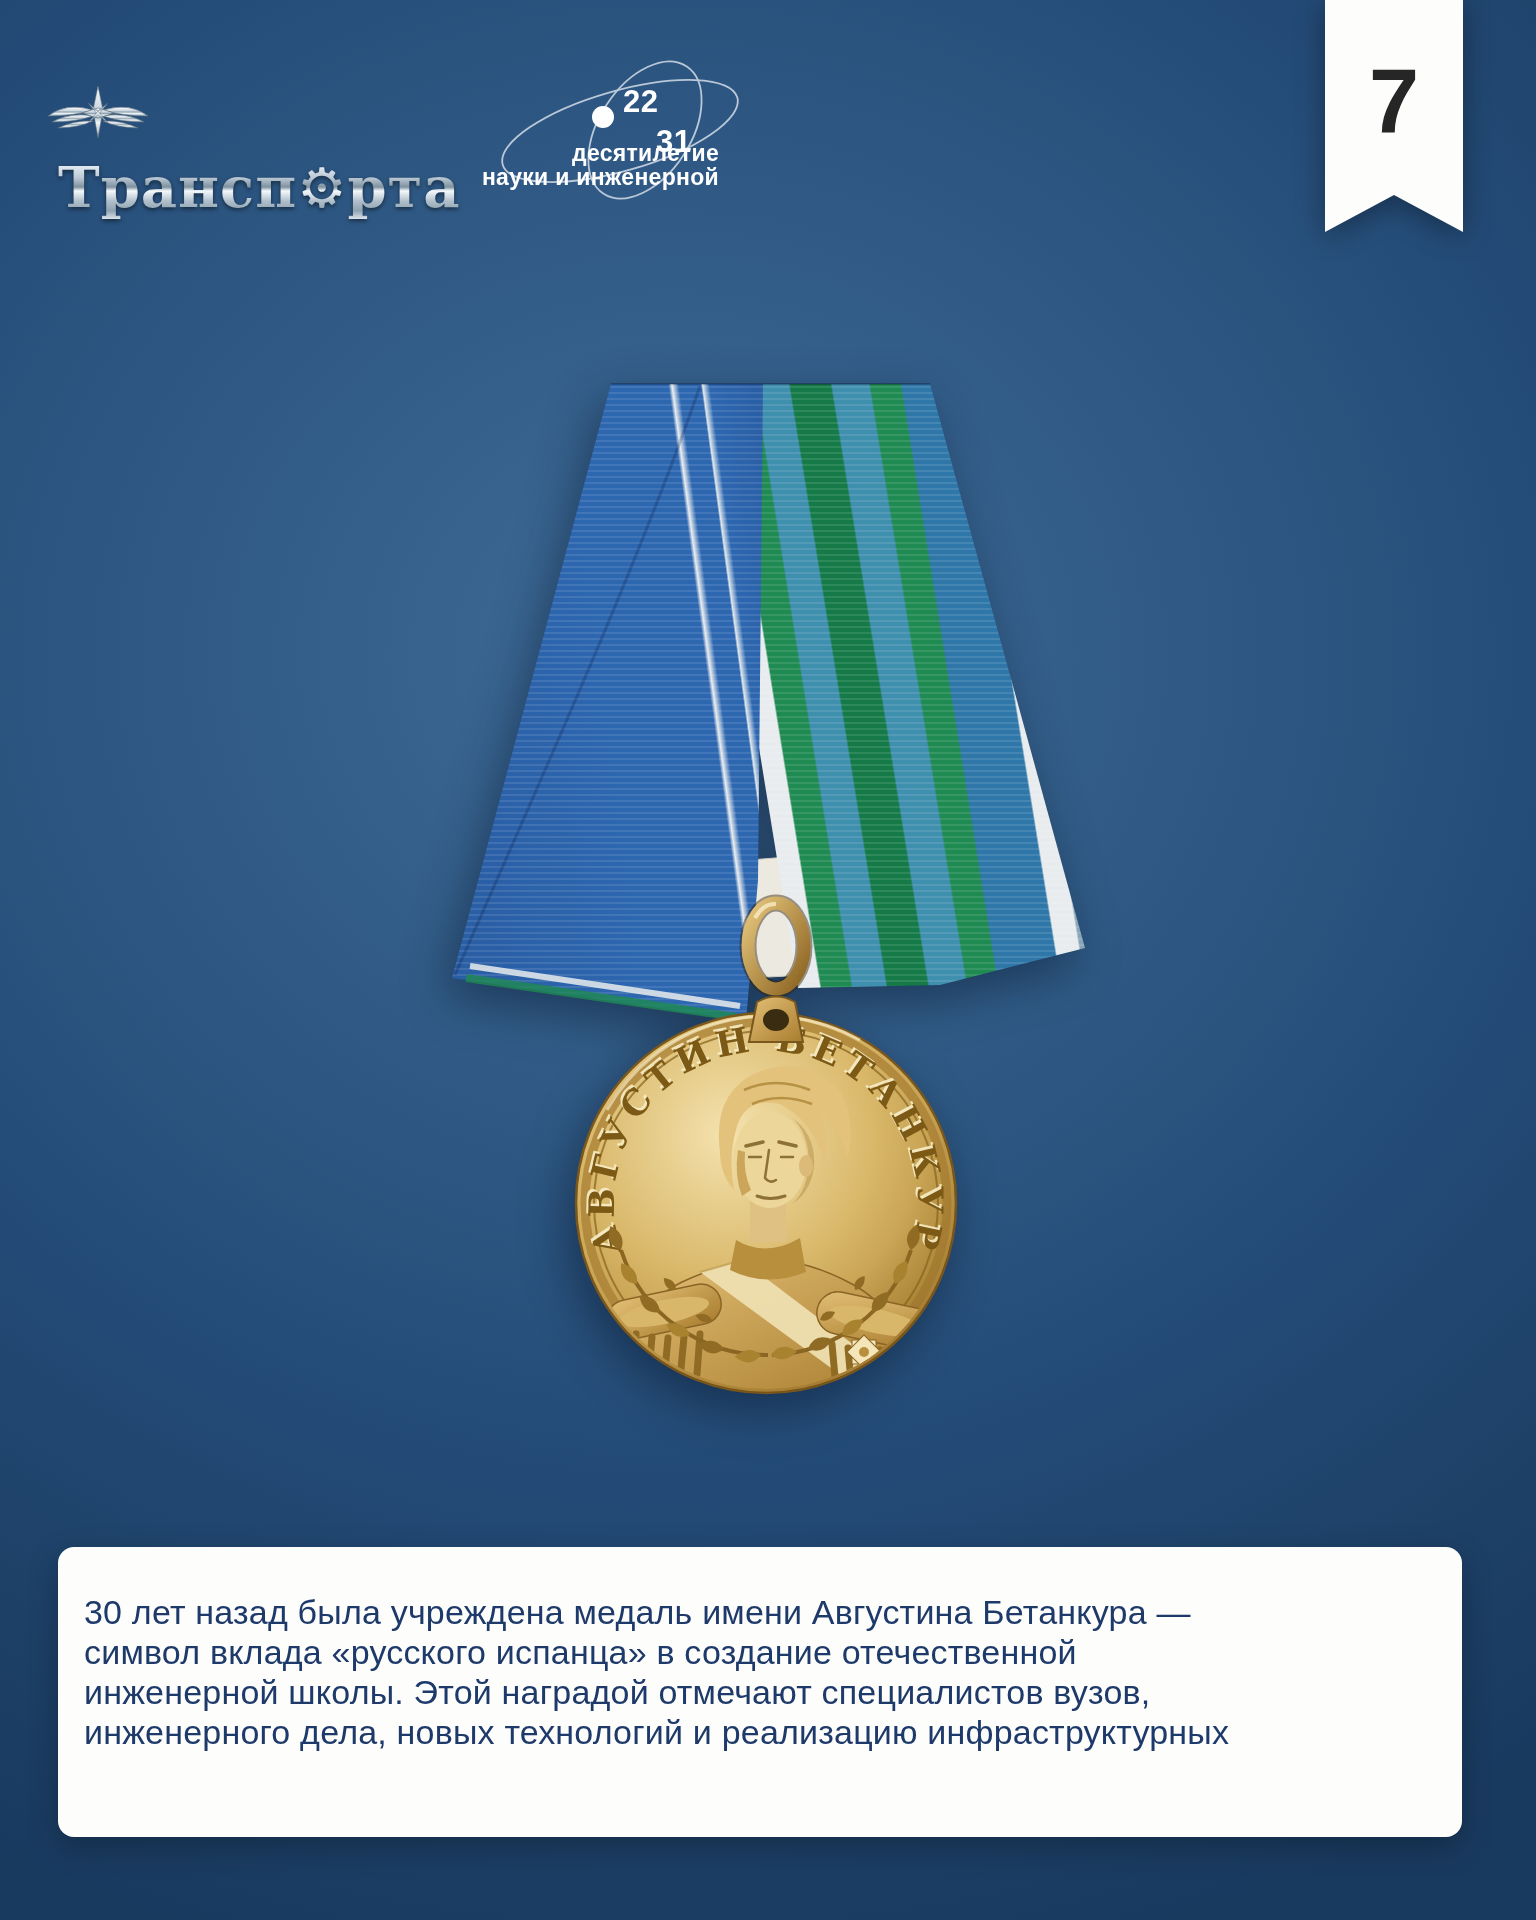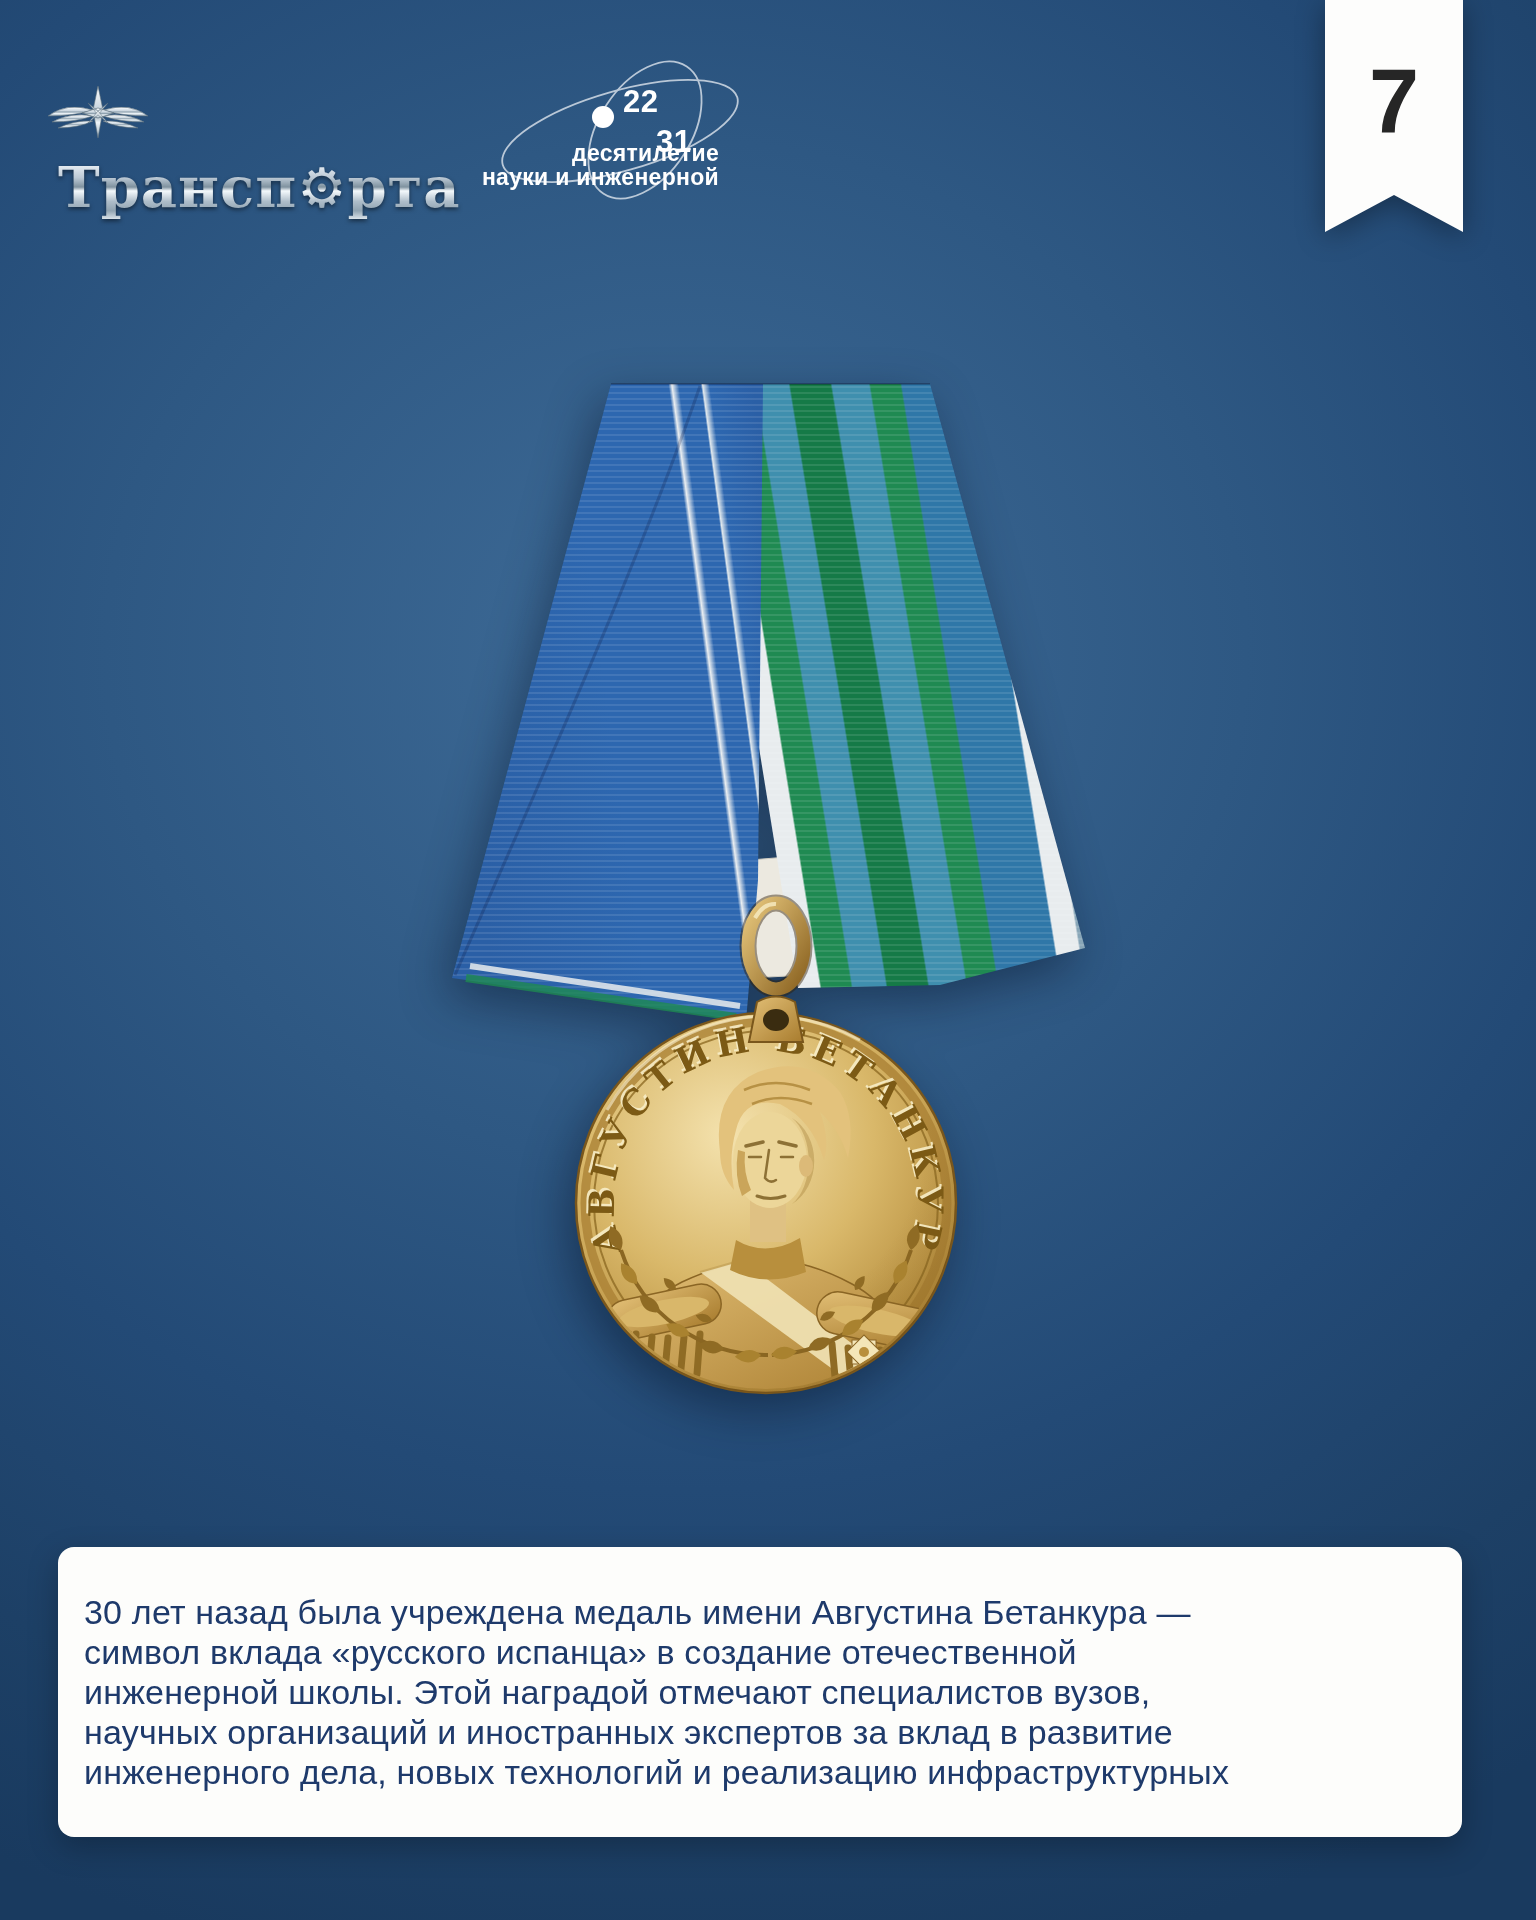--- a/index.html
+++ b/index.html
@@ -291,15 +291,14 @@
   <g>
     <path d="M749,1042 L803,1042 L795,1002 Q776,991 757,1002 Z" fill="url(#goldMid)" stroke="#7a571c" stroke-width="2"></path>
     <ellipse cx="776" cy="1020" rx="13" ry="11" fill="#3a2c10"></ellipse>
   </g>
 </svg>
 
 <div class="caption-card">
   <div class="caption-line">30 лет назад была учреждена медаль имени Августина Бетанкура —</div>
   <div class="caption-line">символ вклада «русского испанца» в создание отечественной</div>
   <div class="caption-line">инженерной школы. Этой наградой отмечают специалистов вузов,</div>
-  <div class="caption-line">научных организаций и иностранных экспертов за вклад в развитие</div>
   <div class="caption-line">инженерного дела, новых технологий и реализацию инфраструктурных</div>
 </div>
 
 </body></html>

